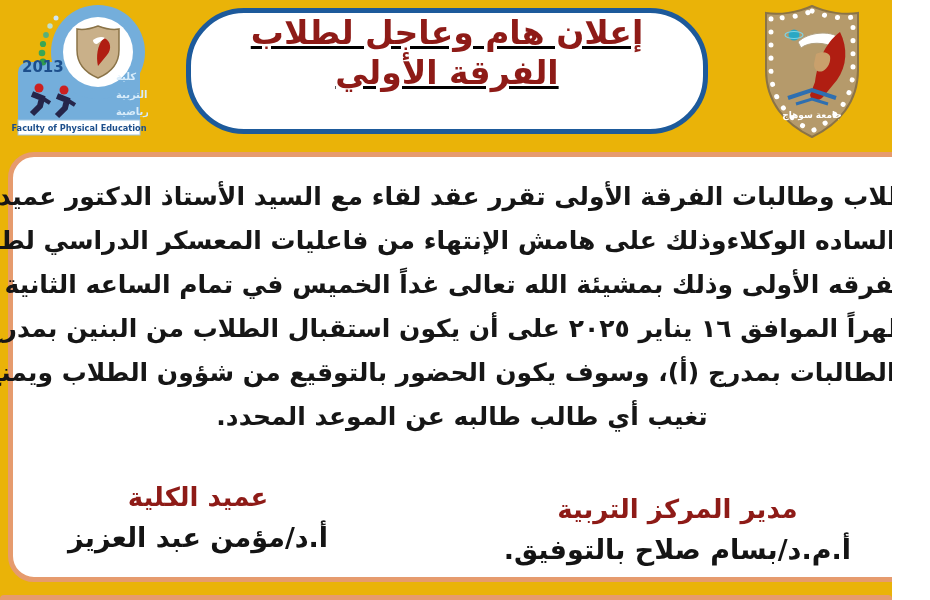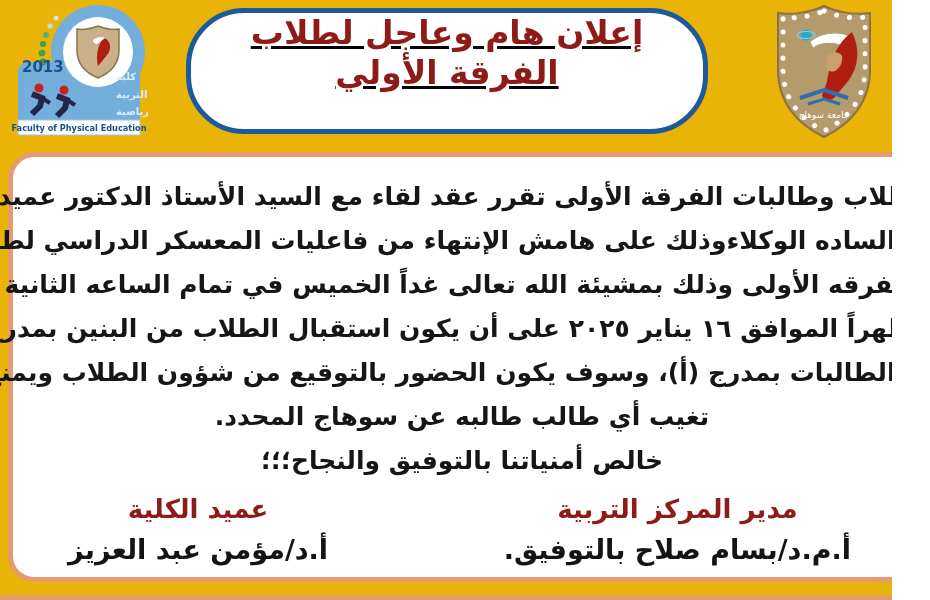--- a/index.html
+++ b/index.html
@@ -8,21 +8,21 @@
   .page {
     position: relative;
     width: 892px;
     height: 600px;
     background: #eab308;
     overflow: hidden;
   }
 
   
   .faculty-logo { position: absolute; left: 8px; top: 2px; width: 140px; height: 138px; }
-  .university-logo { position: absolute; right: 10px; top: 2px; width: 116px; height: 140px; }
+  .university-logo { position: absolute; right: 22px; top: 2px; width: 116px; height: 140px; font-weight: bold; }
 
   .header-box {
     position: absolute;
     left: 186px; top: 8px;
     width: 522px; height: 126px;
     border: 5px solid #1d5a9b;
     border-radius: 58px;
     display: flex; align-items: flex-start; justify-content: center;
     background: #ffffff;
     text-decoration: underline;
@@ -53,21 +53,21 @@
     font-size: 25px;
     font-weight: bold;
     color: #161616;
     line-height: 44px;
     text-align: center;
   }
 
   
   .sig { position: absolute; text-align: center; direction: rtl; }
   .sig-right { top: 332px; right: 60px; }
-  .sig-left  { top: 332px; left: 55px; }
+  .sig-left  { top: 320px; left: 55px; }
   .sig-title { color: #8e1b17; font-weight: bold; font-size: 26px; line-height: 40px; }
   .sig-name  { color: #141414; font-weight: bold; font-size: 27px; line-height: 42px; text-align: center; }
 
   
   .bottom-line {
     position: absolute;
     left: 0; right: 0; bottom: 0;
     height: 5px;
     background: #e69b6e;
     border-radius: 4px 4px 0 0;
@@ -154,22 +154,21 @@
     </svg>
   </div>
 
   <div class="main-box">
     <div class="body-text">
       <div class="b-line">طلاب وطالبات الفرقة الأولى تقرر عقد لقاء مع السيد الأستاذ الدكتور عميد الكلية</div>
       <div class="b-line">والساده الوكلاءوذلك على هامش الإنتهاء من فاعليات المعسكر الدراسي لطلاب</div>
       <div class="b-line">الفرقه الأولى وذلك بمشيئة الله تعالى غداً الخميس في تمام الساعه الثانية عشرة</div>
       <div class="b-line">ظهراً الموافق ١٦ يناير ٢٠٢٥ على أن يكون استقبال الطلاب من البنين بمدرج (ب)،</div>
       <div class="b-line">والطالبات بمدرج (أ)، وسوف يكون الحضور بالتوقيع من شؤون الطلاب ويمنع منعاً باتاً</div>
-      <div class="b-line">تغيب أي طالب طالبه عن سوهاج المحدد.</div>
-      <div class="b-line">خالص أمنياتنا بالتوفيق والنجاح؛؛؛</div>
+      <div class="b-line">تغيب أي طالب طالبه عن الموعد المحدد.</div>
     </div>
 
     <div class="sig sig-right">
       <div class="sig-title">مدير المركز التربية</div>
       <div class="sig-name">أ.م.د/بسام صلاح بالتوفيق.</div>
     </div>
 
     <div class="sig sig-left">
       <div class="sig-title">عميد الكلية</div>
       <div class="sig-name">أ.د/مؤمن عبد العزيز</div>

